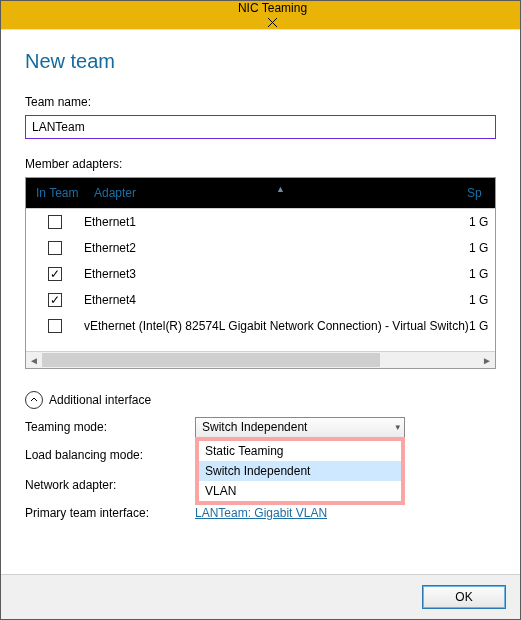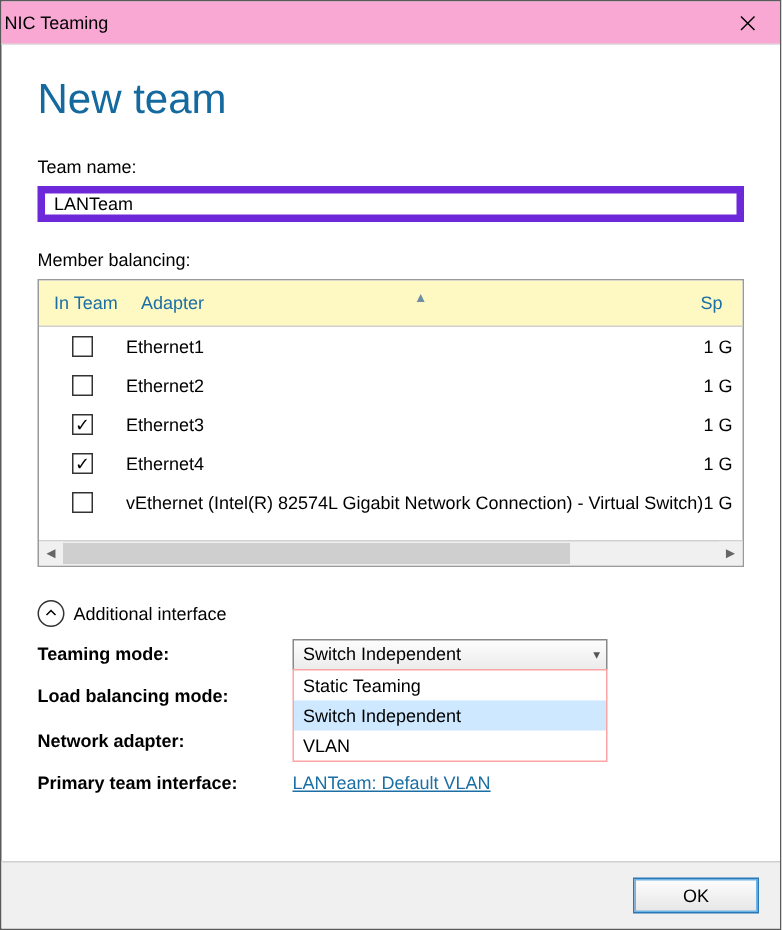--- a/index.html
+++ b/index.html
@@ -17,72 +17,73 @@
     box-sizing: border-box;
     display: flex;
     flex-direction: column;
     background: #fff;
   }
   .titlebar {
     display: flex;
     align-items: center;
     justify-content: space-between;
     height: 28px;
-    padding: 0 0 0 2px;
-    background: #f9a8d4;
+    padding: 0 0 0 24px;
+    background: #eab308;
     border-bottom: 1px solid #e0e0e0;
     font-size: 12px;
+    flex-direction: column;
   }
   .titlebar .close {
     width: 44px;
     height: 28px;
     display: flex;
     align-items: center;
     justify-content: center;
     font-size: 14px;
   }
   .content {
     flex: 1;
     padding: 10px 24px 0 24px;
     overflow: hidden;
     box-sizing: border-box;
   }
   .page-title {
-    font-size: 28px;
+    font-size: 20px;
     font-weight: 400;
     color: #146a9e;
     margin: 10px 0 22px 0;
   }
   .field-label {
     margin-bottom: 6px;
   }
   .text-input {
     width: 100%;
     height: 24px;
     box-sizing: border-box;
-    border: 5px solid #6d28d9;
+    border: 1px solid #6d28d9;
     padding: 2px 6px;
     font: inherit;
   }
   .section-gap { margin-top: 18px; }
   .grid-box {
     border: 1px solid #9a9a9a;
     margin-top: 6px;
     height: 190px;
     display: flex;
     flex-direction: column;
     overflow: hidden;
   }
   .grid-header {
     display: flex;
     border-bottom: 1px solid #d0d0d0;
     height: 30px;
     align-items: center;
     color: #1b6fa5;
-    background: #fef9c3;
+    background: #000000;
     font-size: 12px;
   }
   .col-inteam { width: 58px; padding-left: 10px; }
   .col-adapter { flex: 1; display:flex; align-items:flex-end; position:relative; }
   .col-speed  { width: 26px; text-align: left; padding-right:2px; }
   .sort-ind {
     position: absolute;
     left: 50%;
     top: -2px;
     transform: translateX(-50%);
@@ -164,21 +165,21 @@
     line-height:11px;
   }
   .prop-row {
     display:flex;
     align-items:center;
     min-height:24px;
     margin-top:4px;
   }
   .prop-label {
     width: 170px;
-    font-weight: bold;
+    font-weight: normal;
   }
   .prop-value { flex:1; }
   .combo {
     width: 210px;
     height: 21px;
     border: 1px solid #888;
     background: linear-gradient(#fdfdfd,#ececec);
     display:flex;
     align-items:center;
     justify-content:space-between;
@@ -189,21 +190,21 @@
   .combo .chev { font-size:9px; color:#555; }
   .dropdown {
     position: relative;
   }
   .dropdown-list {
     position:absolute;
     top: 20px;
     left: 0;
     width: 210px;
     background:#fff;
-    border:1px solid #fca5a5;
+    border:4px solid #fca5a5;
     box-sizing:border-box;
     z-index: 10;
   }
   .dropdown-list .opt {
     height: 20px;
     display:flex;
     align-items:center;
     padding: 0 6px;
   }
   .dropdown-list .opt.sel {
@@ -254,21 +255,21 @@
 
   <div class="content">
 
     <div class="page-title">New team</div>
 
     
     <div class="field-label">Team name:</div>
     <input class="text-input" type="text" value="LANTeam" style="">
 
     
-    <div class="field-label section-gap">Member balancing:</div>
+    <div class="field-label section-gap">Member adapters:</div>
     <div class="grid-box">
       <div class="grid-header">
         <div class="col-inteam">In Team</div>
         <div class="col-adapter">
           <span>Adapter</span>
           <span class="sort-ind">▲</span>
         </div>
         <div class="col-speed">Sp</div>
       </div>
       <div class="grid-body" id="grid-body">
@@ -347,21 +348,21 @@
       </div>
 
       <div class="prop-row" style="margin-top:6px;">
         <div class="prop-label">Network adapter:</div>
         <div class="prop-value"></div>
       </div>
 
       <div class="prop-row" style="">
         <div class="prop-label">Primary team interface:</div>
         <div class="prop-value">
-          <span class="link">LANTeam: Default VLAN</span>
+          <span class="link">LANTeam: Gigabit VLAN</span>
         </div>
       </div>
     </div>
 
   </div>
 
   <div class="footer">
     <button class="btn-std primary">OK</button>
   </div>
 </div>

